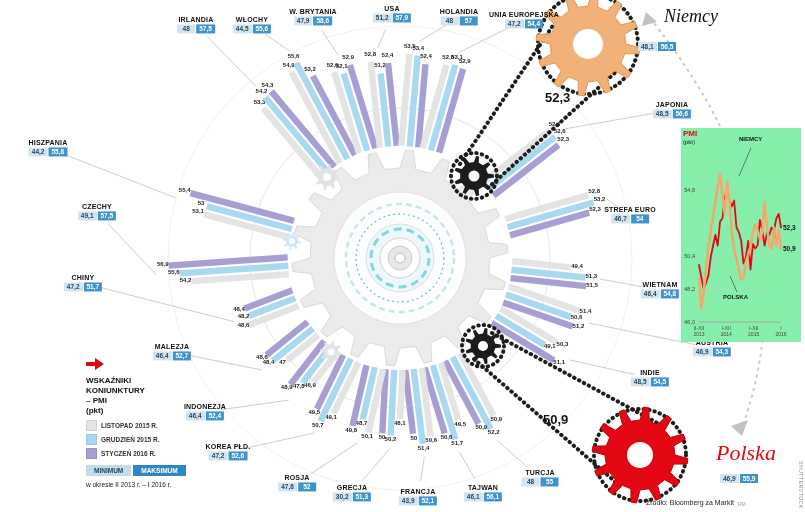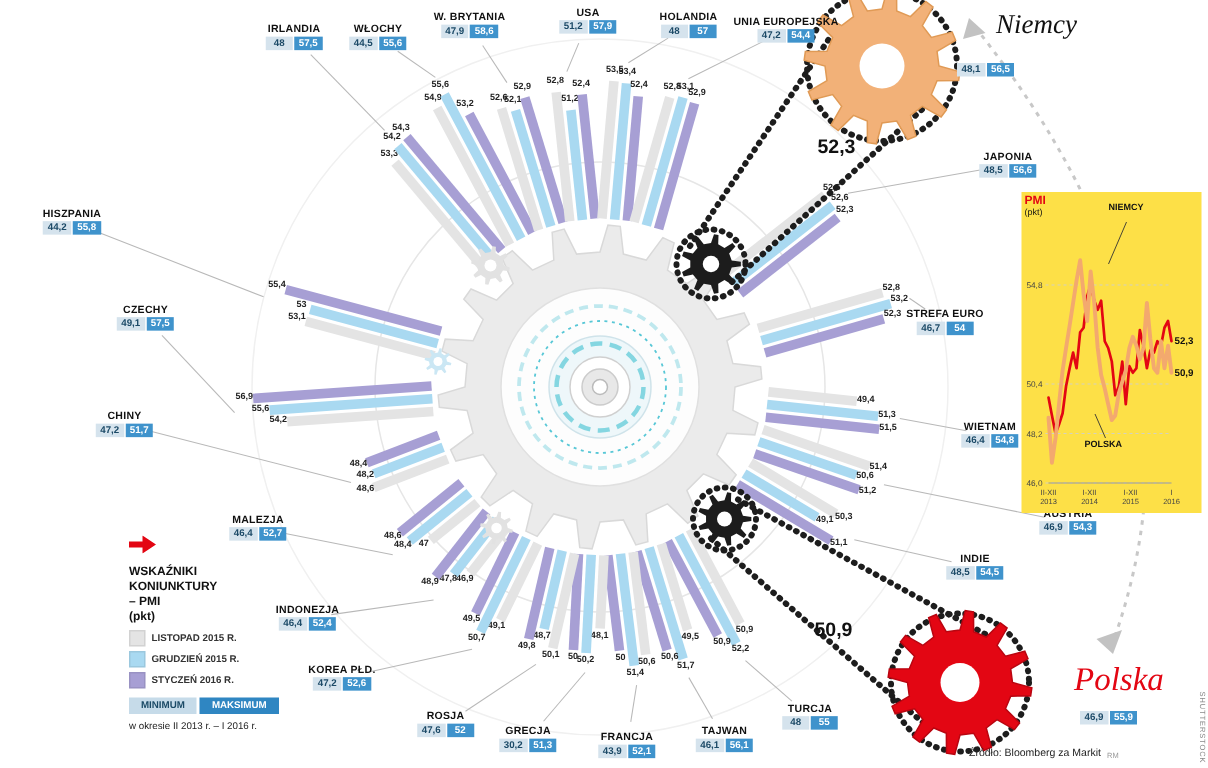--- a/index.html
+++ b/index.html
@@ -26,21 +26,21 @@
   .lbadge.max{background:#2f86c2;color:#fff;}
   .period-note{font-size:6.5px;color:#222;margin-top:5px;white-space:nowrap;}
   
   .bigval{position:absolute;font-size:13px;font-weight:800;color:#111;z-index:4;}
   #niemcy-word{position:absolute;left:664px;top:6px;font-family:"Liberation Serif",serif;
                font-style:italic;font-size:18px;color:#111;z-index:4;}
   #polska-word{position:absolute;left:716px;top:440px;font-family:"Liberation Serif",serif;
                font-style:italic;font-size:22px;color:#e30613;z-index:4;}
   .gear-badges{position:absolute;z-index:4;display:flex;gap:1px;}
   
-  #minichart{position:absolute;left:681px;top:128px;width:120px;height:214px;background:#fde047;z-index:4;}
+  #minichart{position:absolute;left:681px;top:128px;width:120px;height:214px;background:#86efac;z-index:4;}
   .mc-title{position:absolute;left:2px;top:2px;line-height:1.1;}
   .mc-title .t1{font-size:8px;font-weight:800;color:#e30613;}
   .mc-title .t2{font-size:6px;color:#111;}
   .mc-ser{position:absolute;font-size:6px;font-weight:700;color:#111;white-space:nowrap;}
   #mc-niemcy{top:8px;left:58px;}
   #mc-polska{top:166px;left:42px;}
   
   #source{position:absolute;left:646px;top:499px;font-size:7px;color:#222;z-index:5;}
   #rm{position:absolute;left:738px;top:501px;font-size:5px;color:#999;z-index:5;}
   #stock{position:absolute;right:1px;bottom:3px;font-size:5px;letter-spacing:.6px;color:#8a8a8a;

